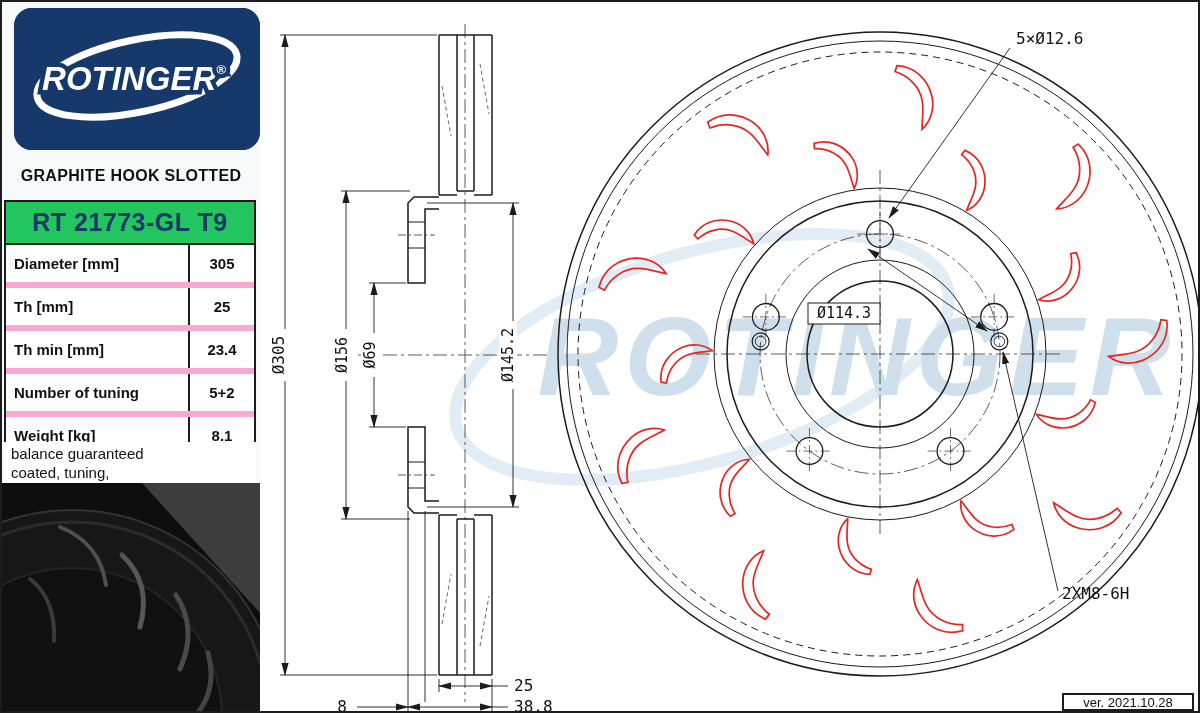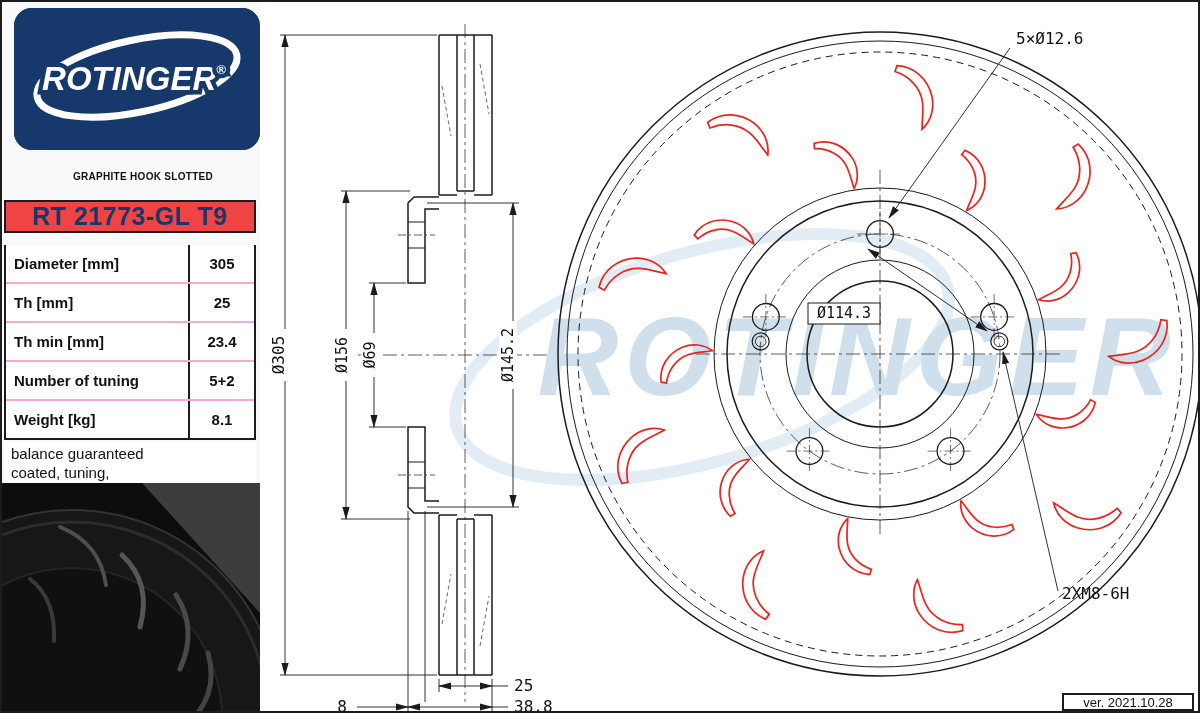--- a/index.html
+++ b/index.html
@@ -3,26 +3,26 @@
 <meta charset="utf-8">
 <style>
   html,body{margin:0;padding:0;background:#fff;}
   .page{
     position:relative;width:1200px;height:713px;box-sizing:border-box;
     border:2px solid #1c1c1c;background:#fff;overflow:hidden;
     font-family:"Liberation Sans",sans-serif;color:#111;
   }
   .left-panel{position:absolute;left:0;top:0;width:258px;height:713px;background:#f7f9fb;}
   .logo{position:absolute;left:6px;top:6px;width:246px;height:142px;border-radius:18px;background:#17386a;overflow:hidden;margin-left:6px;}
-  .subtitle{position:absolute;left:12px;top:150px;width:258px;height:48px;display:flex;align-items:center;justify-content:center;
-    font-weight:bold;font-size:10px;letter-spacing:.3px;}
-  .code-box{position:absolute;left:2px;top:198px;width:252px;height:33px;box-sizing:border-box;border:2px solid #1c1c1c;
-    display:flex;align-items:center;justify-content:center;font-weight:bold;font-size:25px;color:#17386a;background:#ef4444;letter-spacing:.5px;}
+  .subtitle{position:absolute;left:0;top:150px;width:258px;height:48px;display:flex;align-items:center;justify-content:center;
+    font-weight:bold;font-size:16px;letter-spacing:.3px;}
+  .code-box{position:absolute;left:2px;top:198px;width:252px;height:45px;box-sizing:border-box;border:2px solid #1c1c1c;
+    display:flex;align-items:center;justify-content:center;font-weight:bold;font-size:25px;color:#17386a;background:#22c55e;letter-spacing:.5px;}
   .spec-table{position:absolute;left:2px;top:243px;width:252px;box-sizing:border-box;border:2px solid #1c1c1c;border-top:none;background:#fff;}
-  .spec-row{display:flex;height:37px;border-top:2px solid #f9a8d4;}
+  .spec-row{display:flex;height:37px;border-top:6px solid #f9a8d4;}
   .spec-row:first-child{border-top:none;}
   .spec-label{flex:1;display:flex;align-items:center;padding-left:8px;font-weight:bold;font-size:15px;border-right:2px solid #1c1c1c;}
   .spec-value{width:64px;display:flex;align-items:center;justify-content:center;font-weight:bold;font-size:15px;border-radius:8px;}
   .notes{position:absolute;left:2px;top:440px;width:252px;height:41px;padding:2px 0 0 7px;box-sizing:border-box;
     font-size:15px;line-height:19px;background:#fff;}
   .photo{position:absolute;left:0;top:481px;width:258px;height:232px;background:#000;}
   .drawing{position:absolute;left:258px;top:0;width:942px;height:713px;}
   .version-box{position:absolute;right:4px;bottom:0px;width:132px;height:18px;box-sizing:border-box;border:2px solid #1c1c1c;
     display:flex;align-items:center;justify-content:center;font-size:13px;background:#fff;margin-left:29px;}
   text.dim{font-family:"DejaVu Sans Mono",monospace;font-size:15px;fill:#111;}

